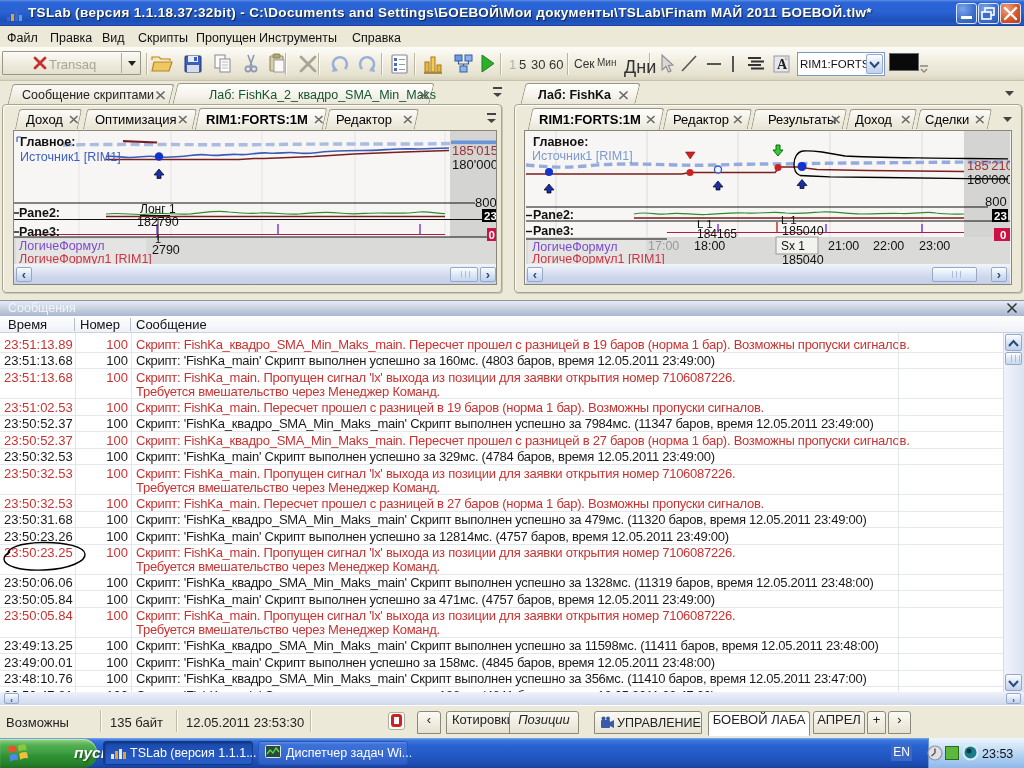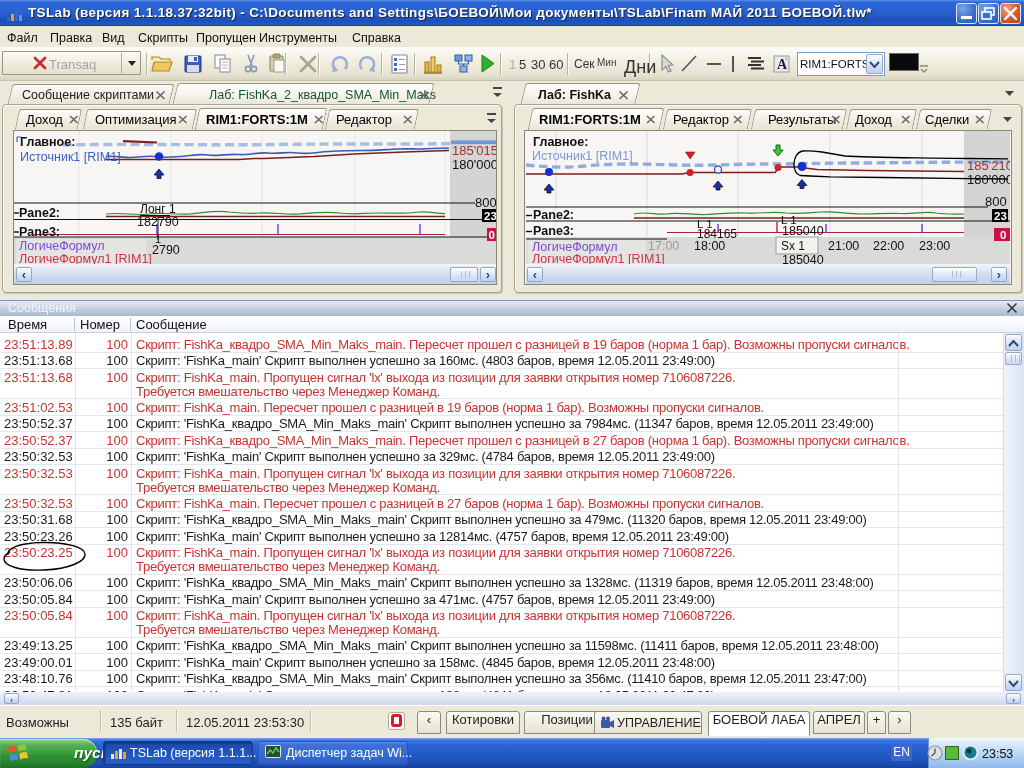--- a/index.html
+++ b/index.html
@@ -567,21 +567,21 @@
 <div class="abs stext" style="left:6px;">Возможны</div>
 <div class="abs ssep" style="left:100px;"></div>
 <div class="abs stext" style="left:110px;">135 байт</div>
 <div class="abs ssep" style="left:176px;"></div>
 <div class="abs stext" style="left:186px;">12.05.2011 23:53:30</div>
 <div class="abs ssep" style="left:310px;"></div>
 <div class="abs" style="left:388px;top:712px;width:17px;height:18px;border:1px solid #b0aca0;border-radius:3px;background:#fff;box-sizing:border-box;"></div>
 <div class="abs" style="left:391px;top:714px;width:11px;height:13px;border:3px solid #cc2222;border-radius:3px;background:#fff;box-sizing:border-box;"></div>
 <div class="abs stab" style="left:417px;width:24px;">‹</div>
 <div class="abs stab" style="left:446px;width:74px;">Котировки</div>
-<div class="abs stab" style="left:524px;width:86px;">Позиции</div>
+<div class="abs stab" style="left:509px;width:70px;font-style:italic;">Позиции</div>
 <div class="abs stab" style="left:594px;width:108px;"></div>
 <svg class="abs" style="left:600px;top:716px" width="15" height="13">
         <rect x="1" y="4" width="9" height="8" rx="1" fill="#3a5aa8"></rect>
         <path d="M10 6 L14 4 V12 L10 10 Z" fill="#3a5aa8"></path>
         <circle cx="3.5" cy="2.5" r="2" fill="#3a5aa8"></circle>
         <circle cx="8" cy="2.5" r="2" fill="#3a5aa8"></circle>
       </svg>
 <div class="abs stext" style="left:617px;font-size:12.5px;top:716px;">УПРАВЛЕНИЕ</div>
 <div class="abs stab active" style="left:708px;width:102px;">БОЕВОЙ ЛАБА</div>
 <div class="abs stab" style="left:813px;width:52px;overflow:hidden;">АПРЕЛ</div>

